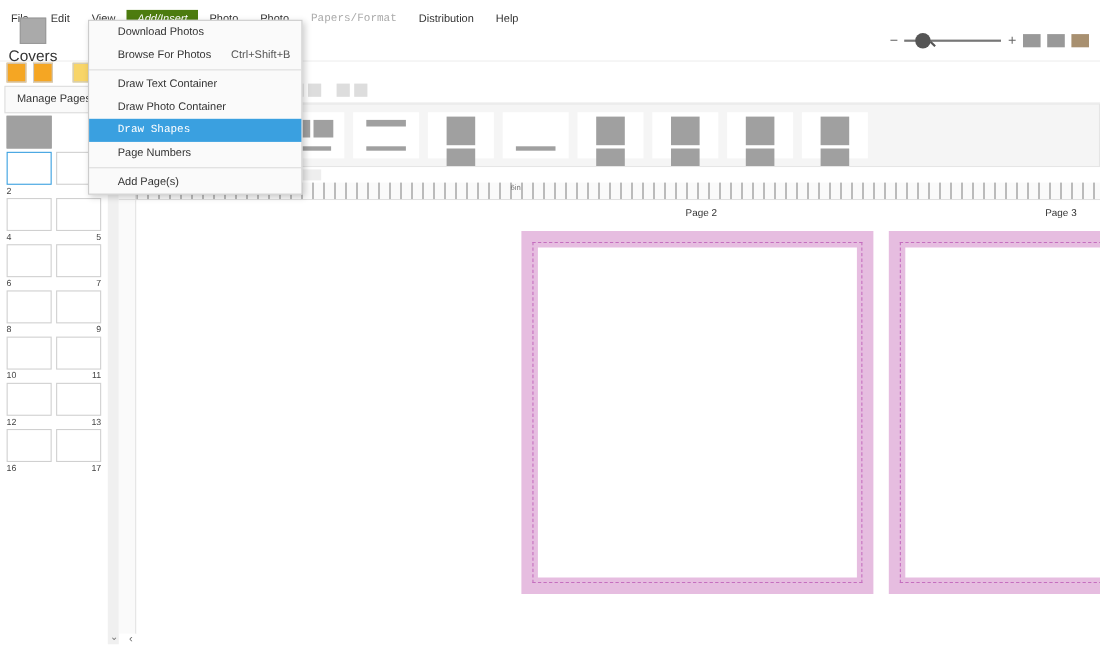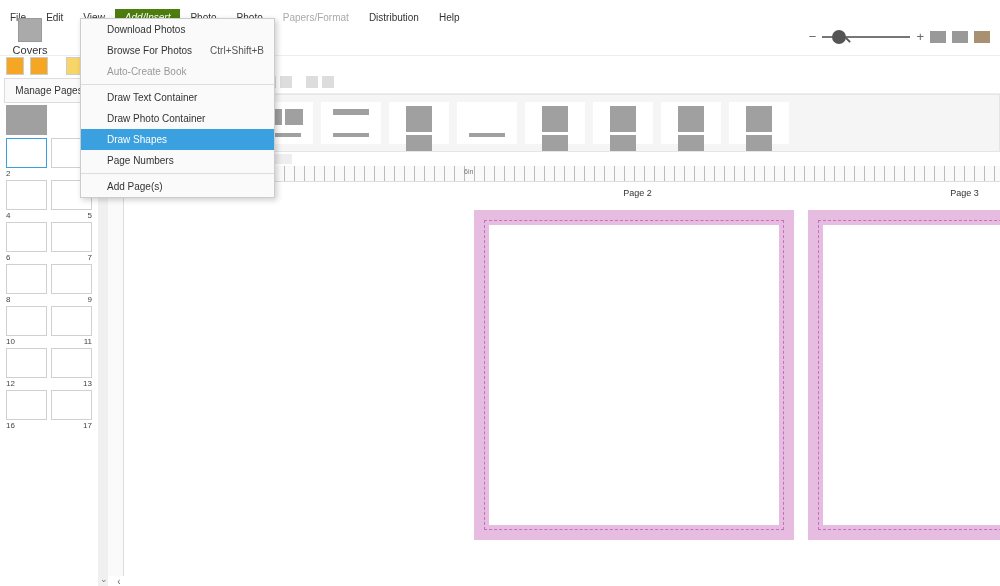--- a/index.html
+++ b/index.html
@@ -1,22 +1,22 @@
 <!DOCTYPE html>
 <html><head>
 <meta charset="utf-8">
 <style>
 *{box-sizing:border-box;margin:0;padding:0;font-family:Arial,Helvetica,sans-serif;}
 html,body{width:1000px;height:586px;overflow:hidden;background:#fff;}
 .menubar{height:18px;display:flex;align-items:center;font-size:10px;color:#333;user-select:none;}
 .menu-item{padding:0 10px;height:18px;line-height:18px;cursor:pointer;margin-top:17px;}
-.menu-item.disabled{color:#aaa;}
+.menu-item.disabled{color:#aaa;font-family:Liberation Mono, monospace;}
 .menu-item.active{background:#4d7c0f;color:#fff;font-style:italic;}
 .toolbar{height:38px;display:flex;align-items:center;position:relative;border-bottom:1px solid #eee;}
-.covers{width:60px;text-align:center;font-size:11px;color:#333;}
+.covers{width:60px;text-align:center;font-size:14px;color:#333;}
 .covers .ico{width:24px;height:24px;background:#aaa;margin:0 auto 2px;border:1px solid #999;}
 .rightctrl{position:absolute;right:10px;display:flex;align-items:center;gap:6px;}
 .zoom-minus,.zoom-plus{font-size:13px;color:#666;}
 .zoom-track{width:88px;height:2px;background:#777;position:relative;}
 .zoom-handle{width:14px;height:14px;border-radius:50%;background:#555;position:absolute;left:10px;top:-6px;}
 .zoom-handle:before{content:"";position:absolute;width:6px;height:2px;background:#555;right:-5px;top:9px;transform:rotate(45deg);}
 .sicon{width:16px;height:12px;background:#999;}
 .sicon.b{background:#a89070;}
 .secondbar{height:20px;display:flex;align-items:center;gap:6px;padding-left:6px;}
 .sqbtn{width:18px;height:18px;border:1px solid #ccc;}
@@ -55,21 +55,21 @@
 .canvas{flex:1;position:relative;overflow:hidden;background:#fff;}
 .pagelabels{display:flex;font-size:9px;color:#333;}
 .pagelabels div{flex:1;text-align:center;padding:6px;}
 .spread{position:absolute;left:350px;top:28px;display:flex;gap:14px;}
 .page{width:320px;height:330px;background:#e6bde0;padding:10px;}
 .page-inner{width:100%;height:100%;border:1px dashed #c56fbf;padding:4px;}
 .page-content{width:100%;height:100%;background:#fff;}
 .dropdown{position:absolute;left:80px;top:18px;width:195px;background:#fafafa;border:1px solid #ccc;box-shadow:2px 2px 6px rgba(0,0,0,0.2);font-size:10px;z-index:100;}
 .dd-item{padding:5px 10px 5px 26px;cursor:pointer;position:relative;color:#333;}
 .dd-item.disabled{color:#999;}
-.dd-item.hover{background:#3aa0e0;color:#fff;}
+.dd-item.hover{background:#3aa0e0;color:#fff;font-family:Liberation Mono, monospace;}
 .dd-sep{height:1px;background:#ddd;margin:2px 0;}
 .dd-shortcut{position:absolute;right:10px;color:#555;}
 .alignbtns{display:flex;gap:14px;margin-left:40px;}
 .agrp{display:flex;gap:4px;}
 .abtn{width:12px;height:12px;background:#ddd;}
 </style>
 </head>
 <body>
 
 <div class="menubar">
@@ -80,21 +80,20 @@
   <div class="menu-item">Photo</div>
   <div class="menu-item">Photo</div>
   <div class="menu-item disabled">Papers/Format</div>
   <div class="menu-item">Distribution</div>
   <div class="menu-item">Help</div>
 </div>
 
 <div class="dropdown">
   <div class="dd-item">Download Photos</div>
   <div class="dd-item"><span>Browse For Photos</span><span class="dd-shortcut">Ctrl+Shift+B</span></div>
-  <div class="dd-item disabled">Auto-Create Book</div>
   <div class="dd-sep"></div>
   <div class="dd-item">Draw Text Container</div>
   <div class="dd-item">Draw Photo Container</div>
   <div class="dd-item hover">Draw Shapes</div>
   <div class="dd-item">Page Numbers</div>
   <div class="dd-sep"></div>
   <div class="dd-item">Add Page(s)</div>
 </div>
 
 <div class="toolbar">

